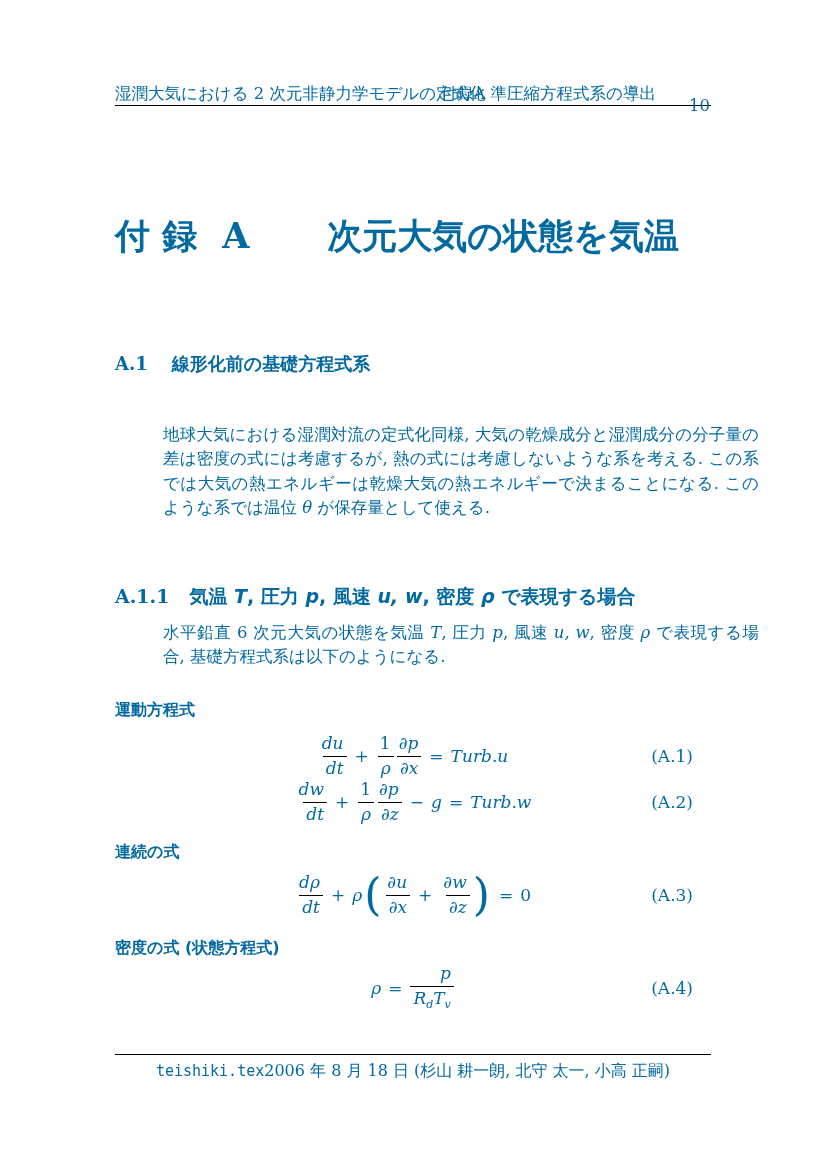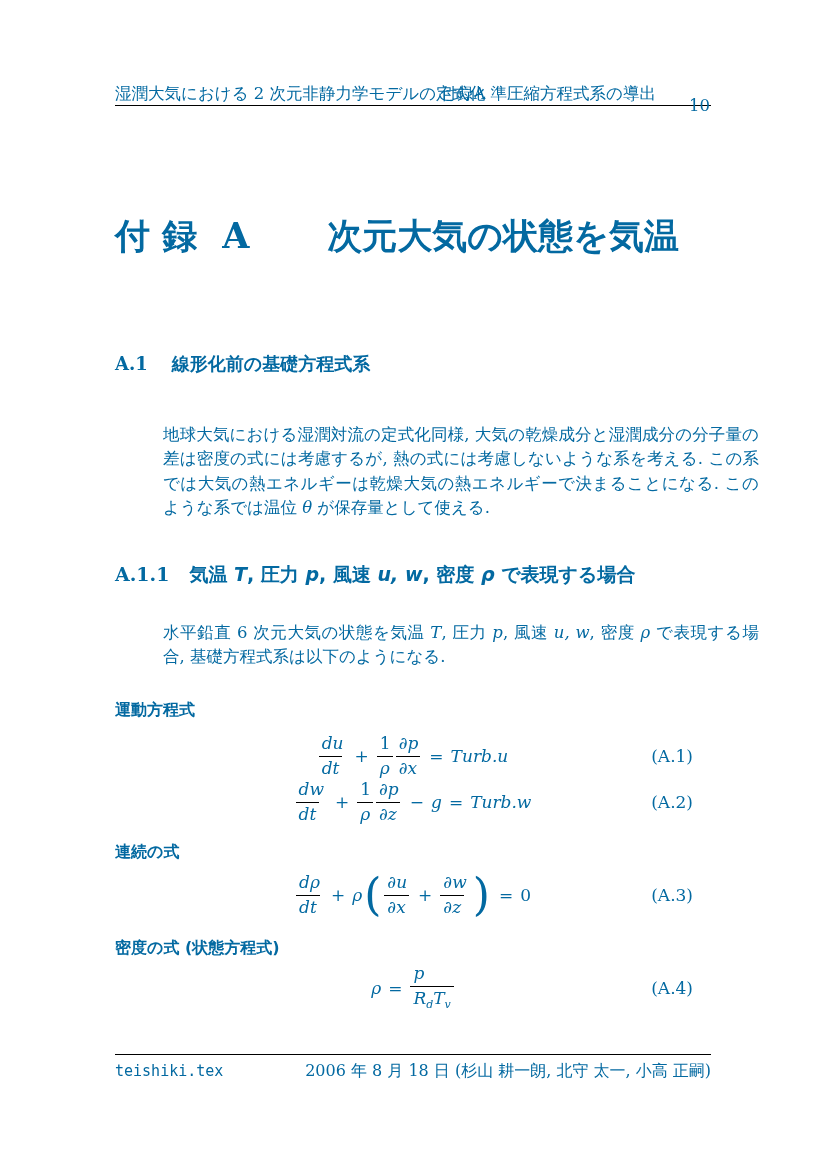--- a/index.html
+++ b/index.html
@@ -42,21 +42,21 @@
   
   .para{
     position:absolute;left:115px;width:596px;
     font-size:16.5px;line-height:24.4px;text-align:justify;margin-left:48px;
   }
   #para1{top:423px;}
   #para2{top:621px;}
 
   
   .subsection{
-    position:absolute;left:115px;top:562px;
+    position:absolute;left:115px;top:584px;
     font-size:19px;font-weight:bold;display:flex;align-items:baseline;white-space:nowrap;
   }
   .subsection .num{font-family:"DejaVu Serif","Liberation Serif",serif;margin-right:20px;}
   .subsection .txt{font-family:"DejaVu Sans","Liberation Sans",sans-serif;}
   .subsection .mi{font-weight:600;}
 
   
   .eqlabel{
     position:absolute;left:115px;
     font-size:16px;font-family:"DejaVu Sans","Liberation Sans",sans-serif;font-weight:600;
@@ -70,35 +70,35 @@
     position:absolute;left:115px;width:596px;
     display:flex;justify-content:center;align-items:center;
     font-size:17px;
   }
   #eq1{top:733px;height:46px;}
   #eq2{top:779px;height:46px;}
   #eq3{top:869px;height:52px;}
   #eq4{top:964px;height:48px;}
   .eqbody{display:flex;align-items:center;}
   .eqtag{position:absolute;right:18px;top:50%;transform:translateY(-50%);font-style:normal;}
-  .frac{display:inline-flex;flex-direction:column;align-items:flex-start;margin:0 1px;line-height:1.15;}
+  .frac{display:inline-flex;flex-direction:column;align-items:flex-end;margin:0 1px;line-height:1.15;}
   .frac .num{display:block;padding:0 3px 2px;text-align:center;}
   .frac .den{display:block;border-top:1px solid #000;padding:2px 3px 0;text-align:center;}
   .op{margin:0 7px;font-style:normal;}
   .paren{
     font-size:44px;font-weight:300;line-height:0.85;font-style:normal;margin:0 2px;
     font-family:"DejaVu Serif","Liberation Serif",serif;
   }
   sub{font-size:11px;}
 
   
   .footer{
     position:absolute;left:115px;top:1054px;width:596px;
     border-top:1.4px solid #000;padding-top:6px;
-    display:flex;justify-content:space-between;align-items:baseline;
+    display:flex;justify-content:center;align-items:baseline;
     font-size:16px;
   }
   .footer .f-left{font-family:"DejaVu Sans Mono","Liberation Mono",monospace;font-size:15px;}
   .footer .f-right{font-family:"DejaVu Serif","Liberation Serif",serif;}
 </style>
 </head>
 <body>
 
 <div class="page">
 

